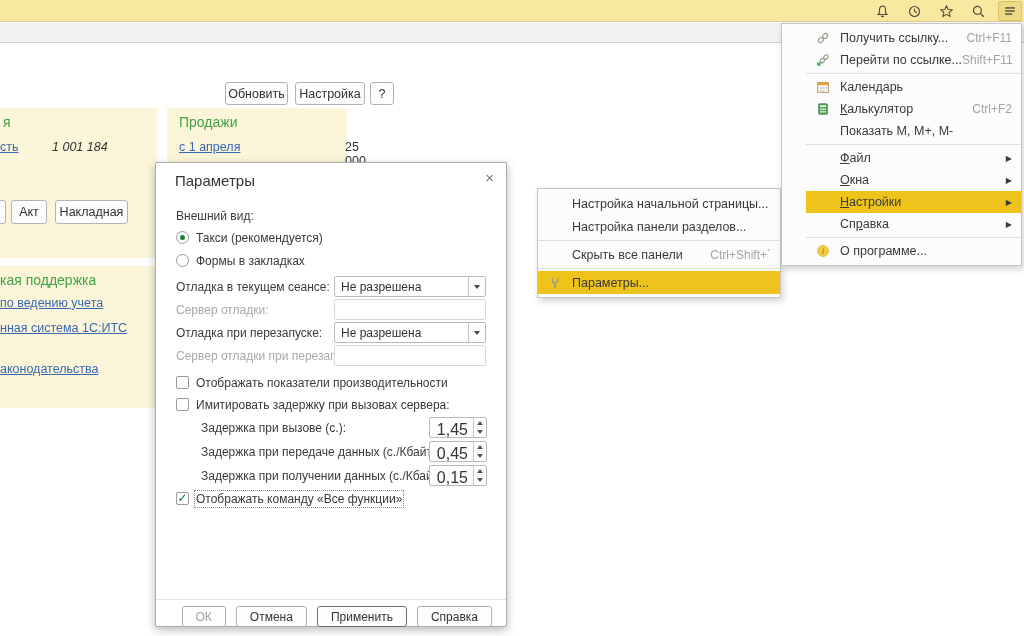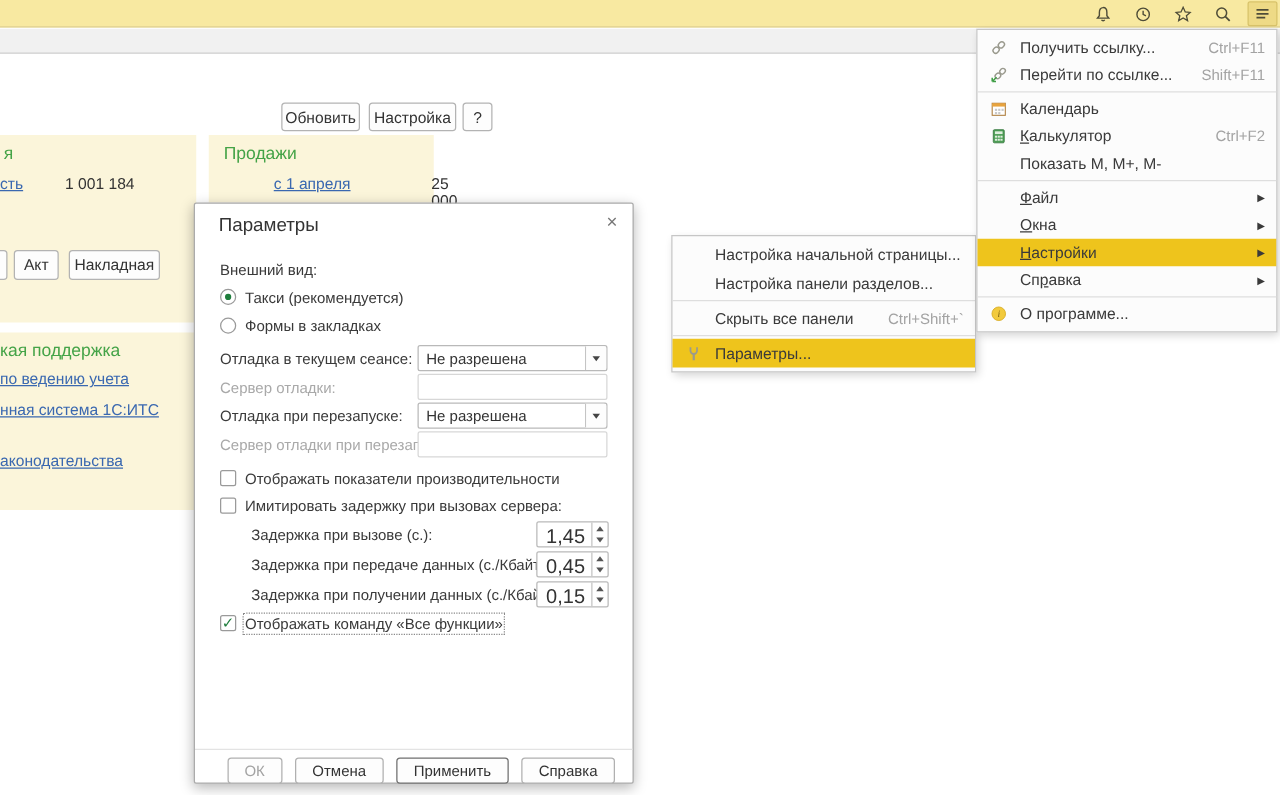--- a/index.html
+++ b/index.html
@@ -65,21 +65,21 @@
   .dlg-sep { position:absolute; left:0; top:436px; width:100%; height:1px; background:#e3e3e3; }
   .btnrow { position:absolute; right:14px; top:443px; display:flex; gap:10px;margin-left:40px; }
   .dlg-btn { height:21px; padding:0 13px; background:#fdfdfd; border:1px solid #b0b0b0;
              border-radius:3px; font-size:12px; color:#333; display:flex; align-items:center; }
   .dlg-btn.disabled { color:#a3a3a3; }
   .dlg-btn.default { border-color:#6f6f6f;text-align:right; }
 
   
   .menu { position:absolute; background:#fcfcfc; border:1px solid #c6c6c6;
           box-shadow:2px 3px 7px rgba(0,0,0,0.18); padding:3px 0; }
-  .mainmenu { left:781px; top:23px; width:241px; }
+  .mainmenu { left:781px; top:23px; width:241px;padding-left:24px; }
   .submenu  { left:537px; top:188px; width:244px; }
   .mi { height:22px; display:flex; align-items:center; padding:0 9px 0 34px;
         position:relative; font-size:12.5px; color:#3a3a3a; white-space:nowrap; }
   .submenu .mi { height:23px; }
   .mi.hl { background:var(--gold); }
   .mi .sc { margin-left:auto; color:#a3a3a3; font-size:12px; }
   .mi .arr { margin-left:auto; font-size:8px; color:#3a3a3a; }
   .mi .ic { position:absolute; left:9px; top:50%; transform:translateY(-50%); width:16px; height:16px;
             display:flex; align-items:center; justify-content:center; }
   .msep { height:1px; background:#dedede; margin:2px 0; }
@@ -127,29 +127,29 @@
 
   <div class="toolstrip"></div>
 
   <div class="bg-btn" style="left:225px; top:82px; width:63px;">Обновить</div>
   <div class="bg-btn" style="left:295px; top:82px; width:70px;">Настройка</div>
   <div class="bg-btn" style="left:370px; top:82px; width:24px;">?</div>
 
   <div class="panel" style="left:0; top:108px; width:157px; height:150px;">
     <div class="panel-h" style="position:absolute; left:3px; top:6px;">я</div>
     <a class="plink" style="position:absolute; left:0; top:32px;">сть</a>
-    <div class="pval" style="position:absolute; left:52px; top:32px;">1 001 184</div>
+    <div class="pval" style="position:absolute; left:52px; top:32px;font-style:italic;">1 001 184</div>
     <div class="bg-btn" style="left:-17px; top:92px; width:23px; height:24px;"></div>
     <div class="bg-btn" style="left:11px; top:92px; width:36px; height:24px;">Акт</div>
     <div class="bg-btn" style="left:55px; top:92px; width:73px; height:24px;">Накладная</div>
   </div>
 
   <div class="panel" style="left:167px; top:108px; width:180px; height:54px;">
     <div class="panel-h" style="position:absolute; left:12px; top:6px;">Продажи</div>
-    <a class="plink" style="position:absolute; left:12px; top:32px;margin-left:40px;">с 1 апреля</a>
+    <a class="plink" style="position:absolute; left:12px; top:32px;">с 1 апреля</a>
     <div class="pval" style="position:absolute; left:178px; top:32px;">25 000</div>
   </div>
 
   <div class="panel" style="left:0; top:266px; width:157px; height:142px;">
     <div class="panel-h" style="position:absolute; left:0; top:6px;">кая поддержка</div>
     <a class="plink" style="position:absolute; left:0; top:30px;">по ведению учета</a>
     <a class="plink" style="position:absolute; left:0; top:55px;">нная система 1С:ИТС</a>
     <a class="plink" style="position:absolute; left:0; top:96px;">аконодательства</a>
   </div>
 

